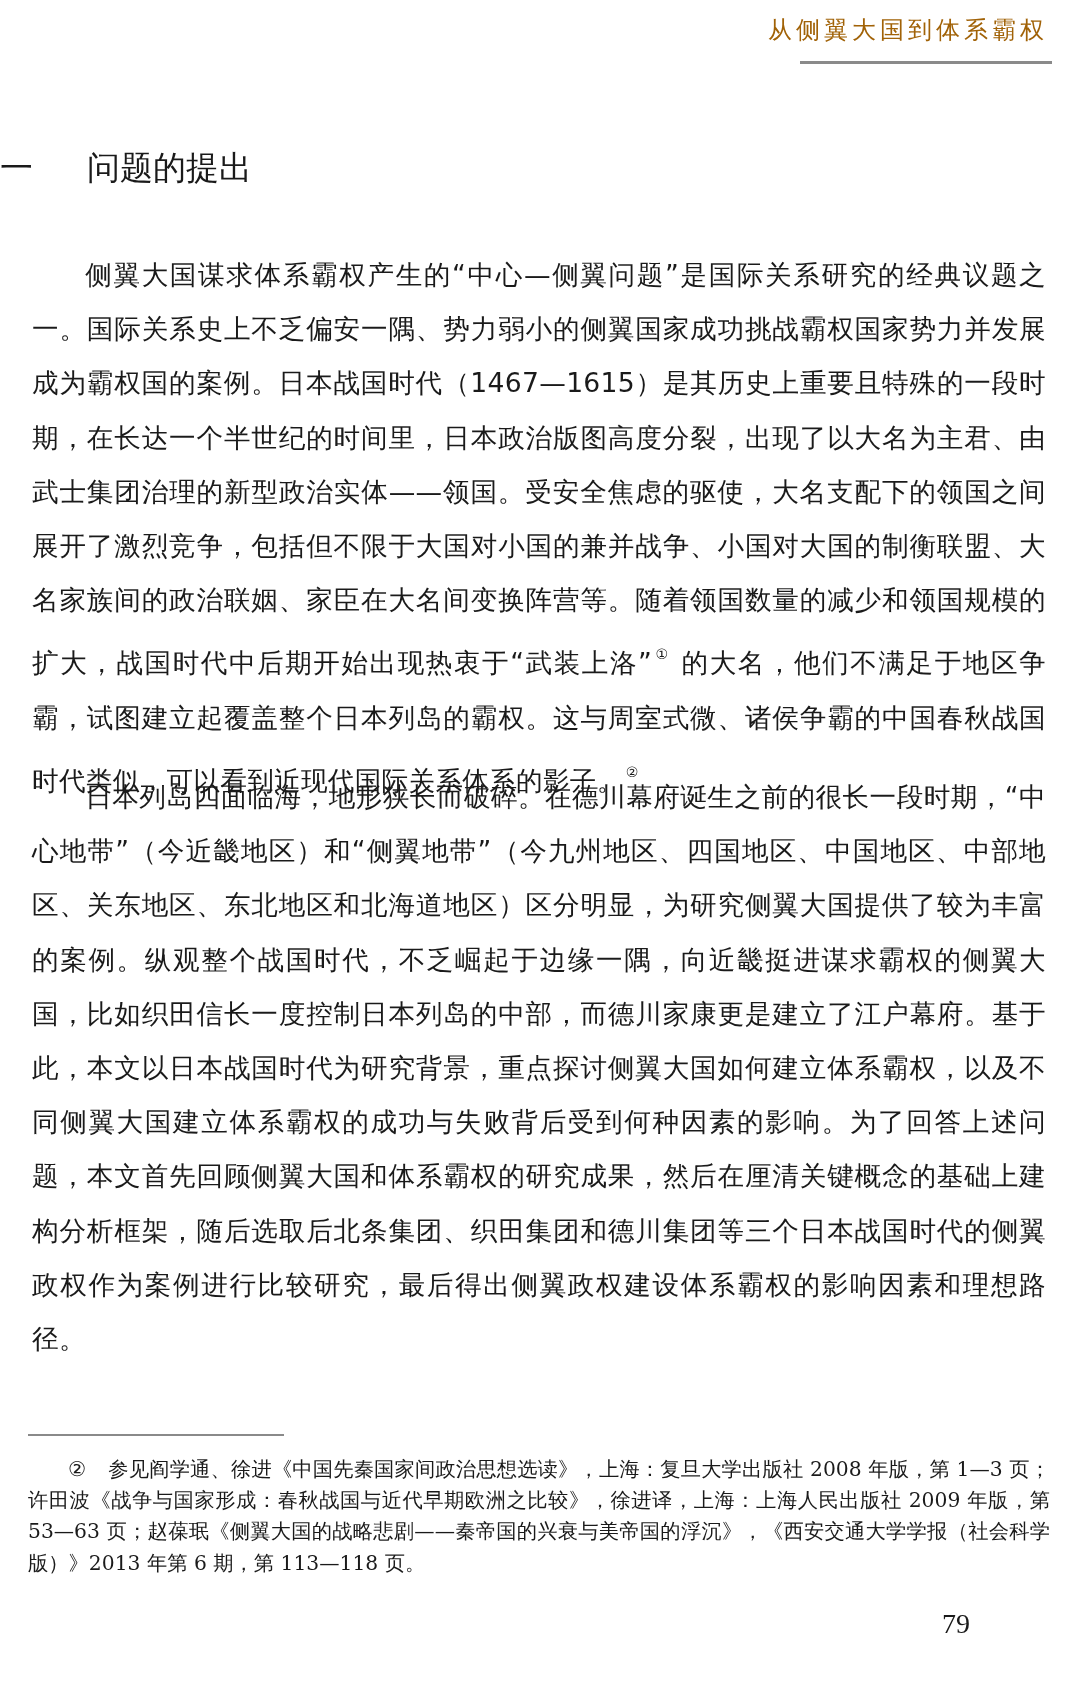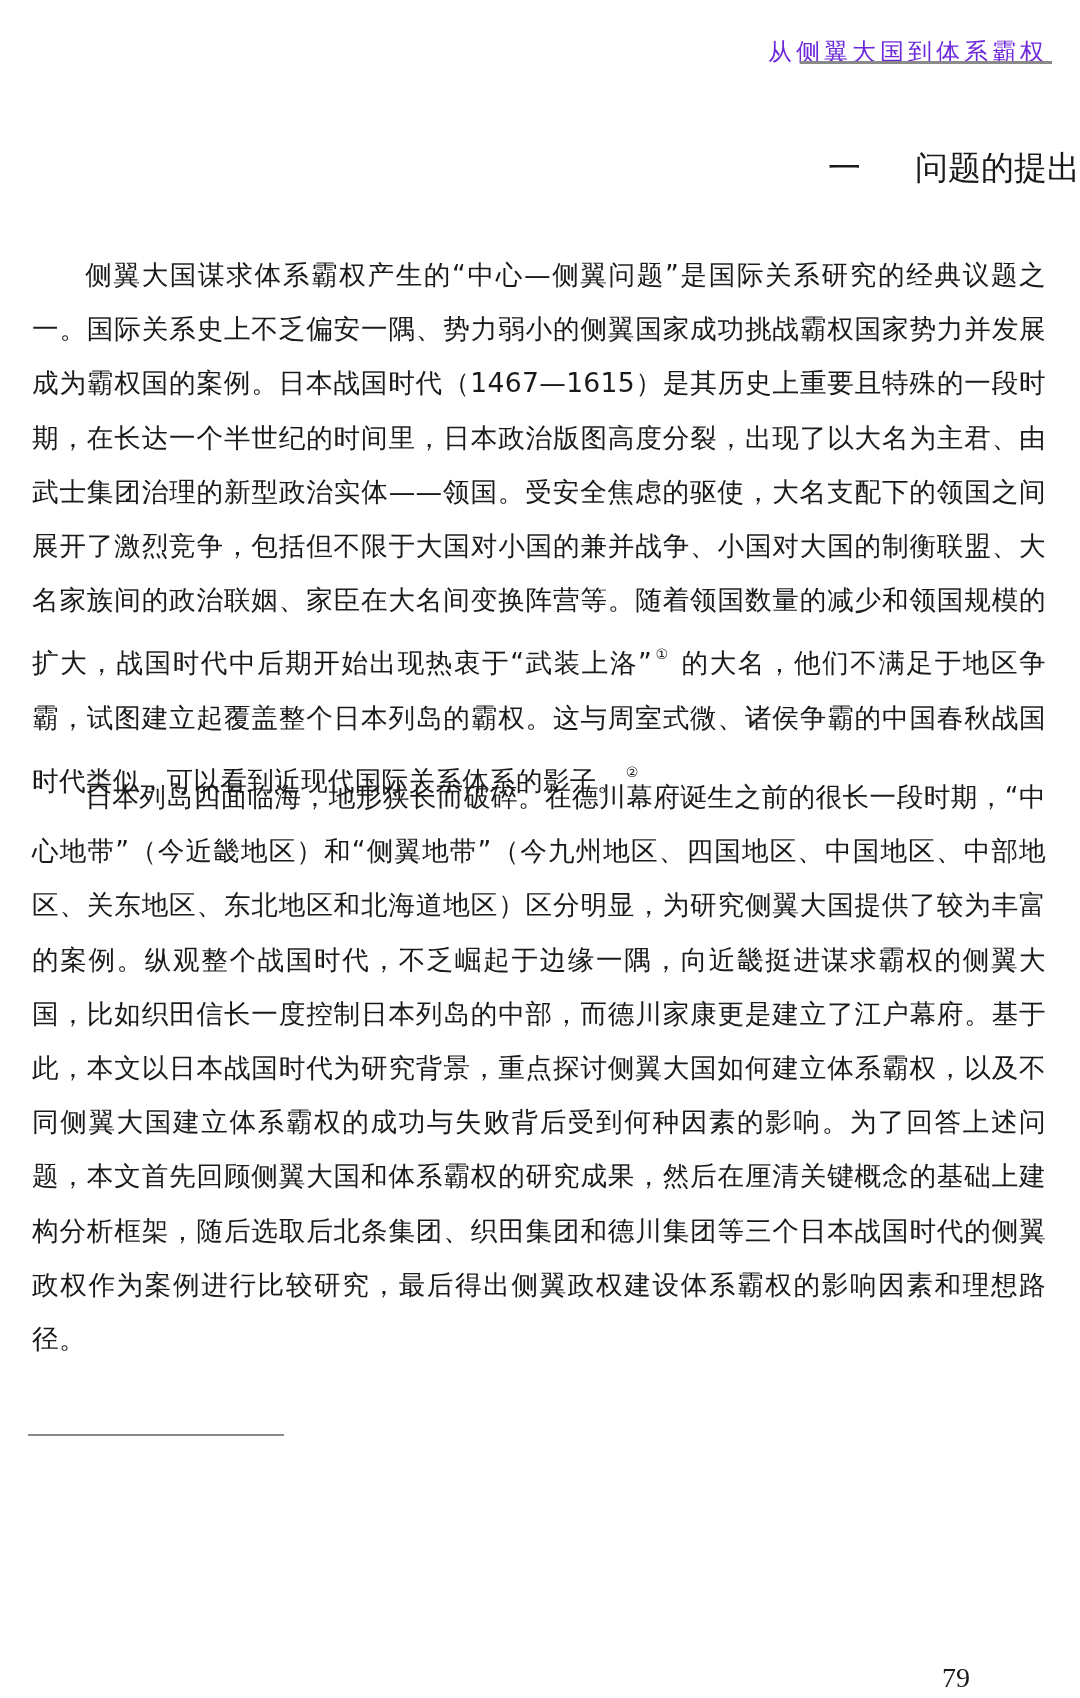--- a/index.html
+++ b/index.html
@@ -2,31 +2,31 @@
 <html><head>
   <meta charset="utf-8">
   <style>
     html, body { margin: 0; padding: 0; background: #ffffff; }
     body {
       width: 1080px; height: 1698px; position: relative; overflow: hidden;
       font-family: "DejaVu Serif", "Liberation Serif", serif;
       color: #1a1a1a;
     }
     .running-header {
-      position: absolute; right: 32px; top: 36px;
-      font-size: 24px; letter-spacing: 4px; color: #6d28d9;
+      position: absolute; right: 32px; top: 14px;
+      font-size: 24px; letter-spacing: 4px; color: #a16207;
       font-family: "DejaVu Serif", serif;
     }
     .header-rule {
       position: absolute; left: 800px; right: 28px; top: 61px;
       height: 3px; background: #8a8a8a;
     }
     .section-title {
       position: absolute; left: 0; right: 0; top: 146px;
-      text-align: right; font-size: 33px; color: #1a1a1a;
+      text-align: left; font-size: 33px; color: #1a1a1a;
       font-family: "DejaVu Sans", "Liberation Sans", sans-serif;
     }
     .section-title .num { margin-right: 54px; }
     .body-text {
       position: absolute; left: 28px; width: 1022px;
       font-size: 26.6px; line-height: 54.2px; text-align: justify;
       letter-spacing: 0.3px;
       font-family: "DejaVu Sans", "Liberation Sans", sans-serif;
     }
     .body-text p { margin: 4px; text-indent: 2em; }
@@ -38,21 +38,21 @@
       height: 2px; background: #8a8a8a;
     }
     .footnotes {
       position: absolute; left: 28px; width: 1022px; top: 1454px;
       font-size: 20.3px; line-height: 31.2px; text-align: justify;
       font-family: "DejaVu Serif", "Liberation Serif", serif;
     }
     .footnotes p { margin: 0; }
     .fn-mark { display: inline-block; margin-left: 40px; margin-right: 22px; }
     .page-number {
-      position: absolute; right: 110px; top: 1662px;
+      position: absolute; right: 110px; top: 1608px;
       font-size: 28px; font-family: "Liberation Serif", "DejaVu Serif", serif;
     }
   </style>
 </head>
 <body>
 
 <div class="running-header">从侧翼大国到体系霸权</div>
 <div class="header-rule"></div>
 
 <div class="section-title">
@@ -65,15 +65,18 @@
   </p>
 </div>
 
 <div class="body-text para2">
   <p>日本列岛四面临海，地形狭长而破碎。在德川幕府诞生之前的很长一段时期，“中心地带”（今近畿地区）和“侧翼地带”（今九州地区、四国地区、中国地区、中部地区、关东地区、东北地区和北海道地区）区分明显，为研究侧翼大国提供了较为丰富的案例。纵观整个战国时代，不乏崛起于边缘一隅，向近畿挺进谋求霸权的侧翼大国，比如织田信长一度控制日本列岛的中部，而德川家康更是建立了江户幕府。基于此，本文以日本战国时代为研究背景，重点探讨侧翼大国如何建立体系霸权，以及不同侧翼大国建立体系霸权的成功与失败背后受到何种因素的影响。为了回答上述问题，本文首先回顾侧翼大国和体系霸权的研究成果，然后在厘清关键概念的基础上建构分析框架，随后选取后北条集团、织田集团和德川集团等三个日本战国时代的侧翼政权作为案例进行比较研究，最后得出侧翼政权建设体系霸权的影响因素和理想路径。</p>
 </div>
 
 <div class="footnote-rule"></div>
 
 <div class="footnotes">
+  <p>
+    <span class="fn-mark">②</span><span>参见阎学通、徐进《中国先秦国家间政治思想选读》，上海：复旦大学出版社 2008 年版，第 1—3 页；许田波《战争与国家形成：春秋战国与近代早期欧洲之比较》，徐进译，上海：上海人民出版社 2009 年版，第 53—63 页；赵葆珉《侧翼大国的战略悲剧——秦帝国的兴衰与美帝国的浮沉》，《西安交通大学学报（社会科学版）》2013 年第 6 期，第 113—118 页。</span>
+  </p>
 </div>
 
 <div class="page-number">79</div>
 
 </body></html>

